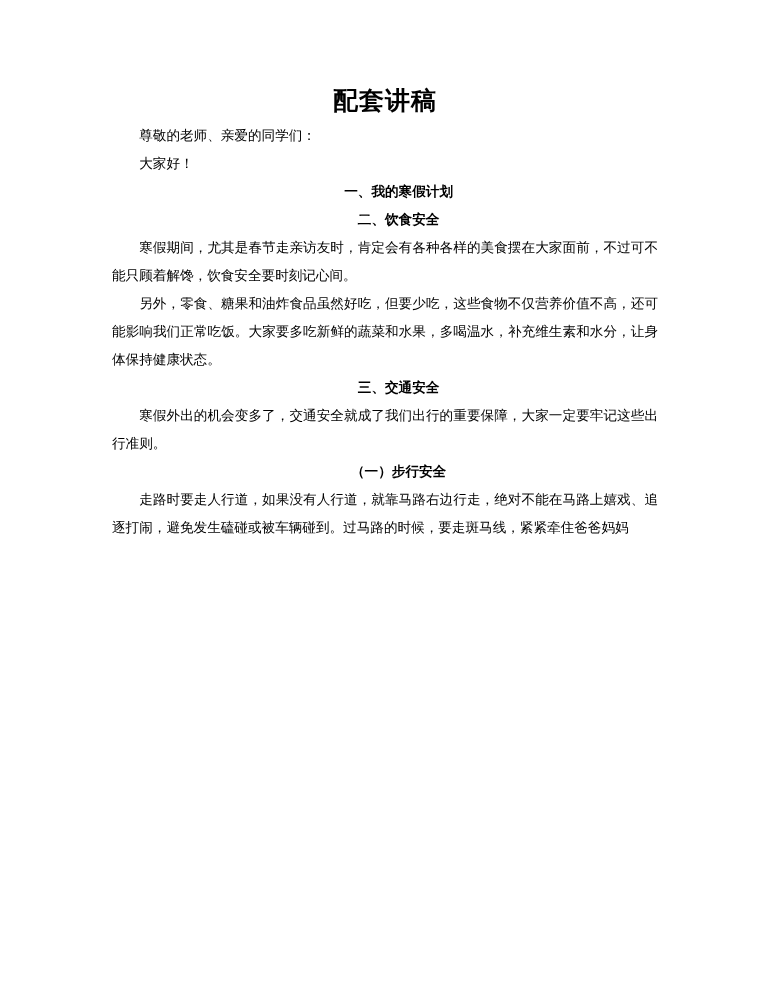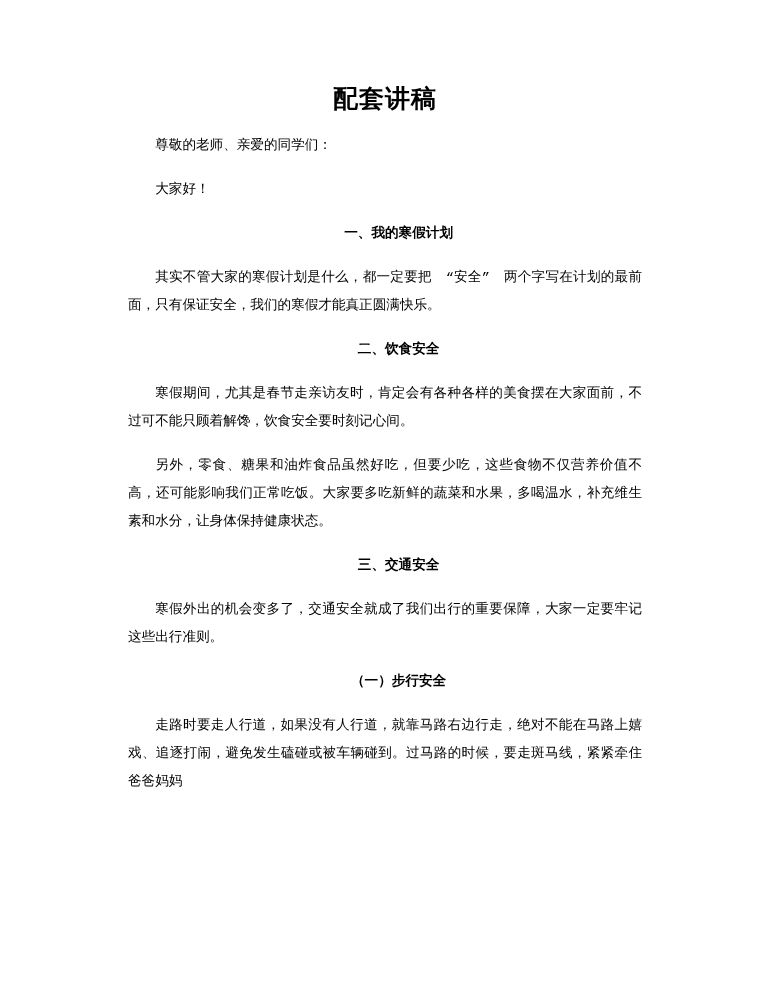--- a/index.html
+++ b/index.html
@@ -6,39 +6,39 @@
     margin: 0;
     padding: 0;
     background: #ffffff;
   }
   .page {
     position: relative;
     width: 770px;
     height: 862px;
     background: #ffffff;
     color: #000000;
-    font-family: Liberation Mono, monospace;
+    font-family: Liberation Serif, serif;
     overflow: hidden;
   }
   .content {
     position: absolute;
     left: 112px;
     top: 86px;
     width: 546px;
   }
   .doc-title {
     font-size: 25px;
     line-height: 30px;
     font-weight: bold;
     text-align: center;
     margin: 0 0 6px 0;
     letter-spacing: 1px;
   }
   .para {
-    margin: 16px;
+    margin: 0;
     font-size: 13.6px;
     line-height: 28px;
     text-align: justify;
     text-indent: 2em;
     word-break: break-all;
   }
   .para.heading {
     font-weight: bold;
     text-align: center;
   }
@@ -46,21 +46,20 @@
 </head>
 <body>
 
 <div class="page">
   <div class="content">
     <h1 class="doc-title">配套讲稿</h1>
     <div>
         <p class="para body">尊敬的老师、亲爱的同学们：</p>
         <p class="para body">大家好！</p>
         <p class="para heading">一、我的寒假计划</p>
-        <p class="para body">其实不管大家的寒假计划是什么，都一定要把　“安全”　两个字写在计划的最前面，只有保证安全，我们的寒假才能真正圆满快乐。</p>
         <p class="para heading">二、饮食安全</p>
         <p class="para body">寒假期间，尤其是春节走亲访友时，肯定会有各种各样的美食摆在大家面前，不过可不能只顾着解馋，饮食安全要时刻记心间。</p>
         <p class="para body">另外，零食、糖果和油炸食品虽然好吃，但要少吃，这些食物不仅营养价值不高，还可能影响我们正常吃饭。大家要多吃新鲜的蔬菜和水果，多喝温水，补充维生素和水分，让身体保持健康状态。</p>
         <p class="para heading">三、交通安全</p>
         <p class="para body">寒假外出的机会变多了，交通安全就成了我们出行的重要保障，大家一定要牢记这些出行准则。</p>
         <p class="para heading">（一）步行安全</p>
         <p class="para body">走路时要走人行道，如果没有人行道，就靠马路右边行走，绝对不能在马路上嬉戏、追逐打闹，避免发生磕碰或被车辆碰到。过马路的时候，要走斑马线，紧紧牵住爸爸妈妈</p>
       </div>
   </div>
 </div>

